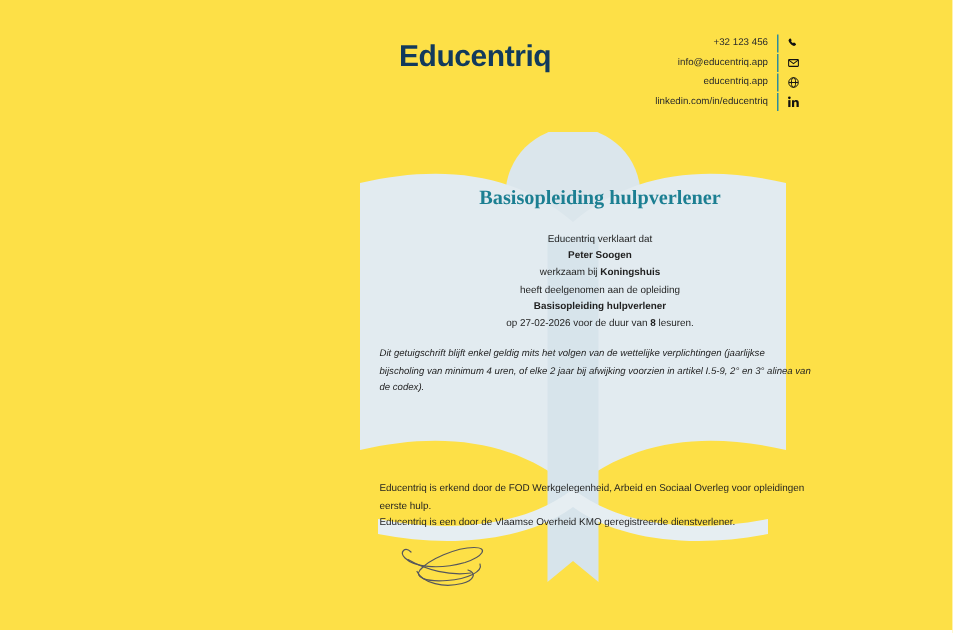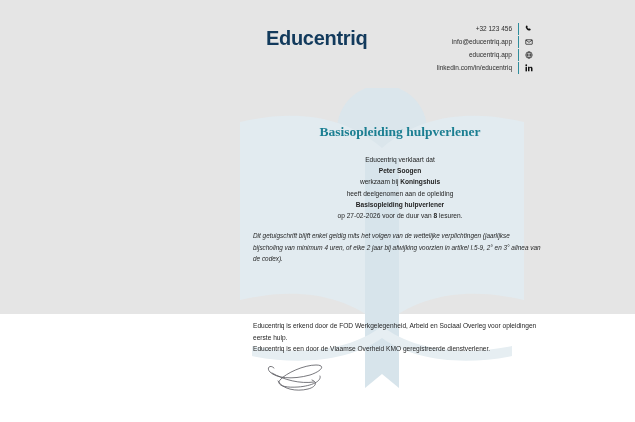--- a/index.html
+++ b/index.html
@@ -11,22 +11,22 @@
     width: 635px;
     height: 422px;
     font-family: "Liberation Sans", sans-serif;
     overflow: hidden;
     position: relative;
   }
   .page {
     position: absolute;
     left: 0; top: 0;
     width: 635px;
-    height: 314px;
-    background: #e5e5e5;
+    height: 420px;
+    background: #fde047;
   }
 
   
   .header {
     position: absolute;
     left: 0;
     top: 0;
     width: 635px;
     height: 88px;
   }

